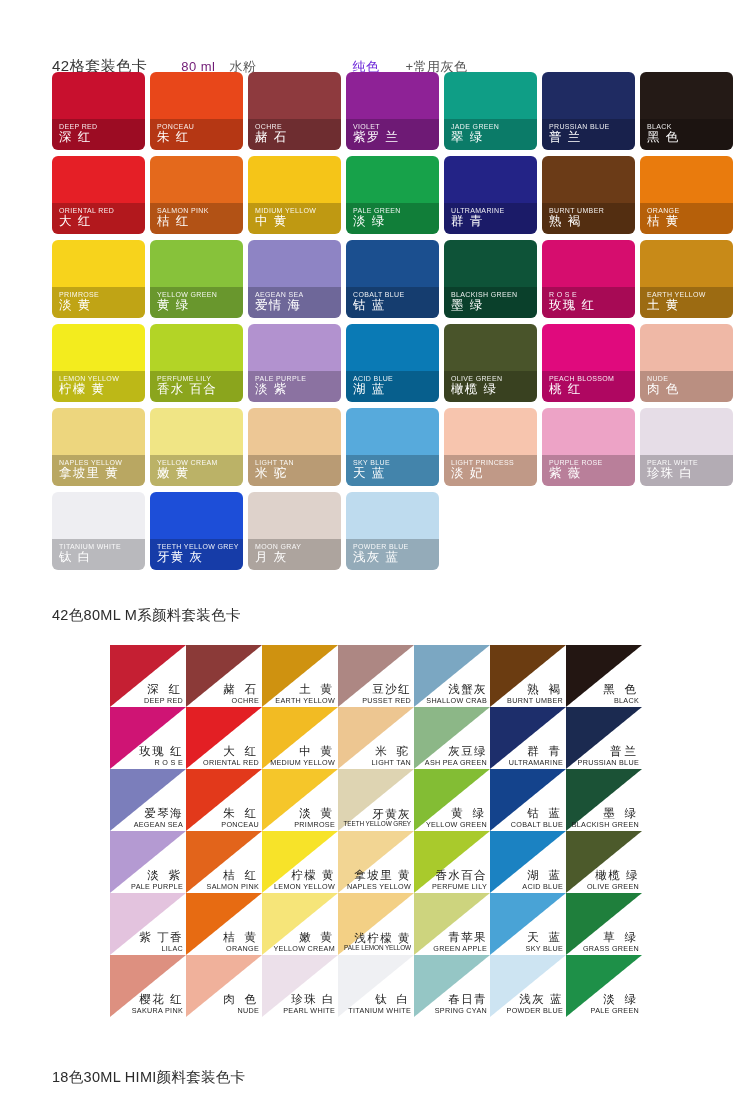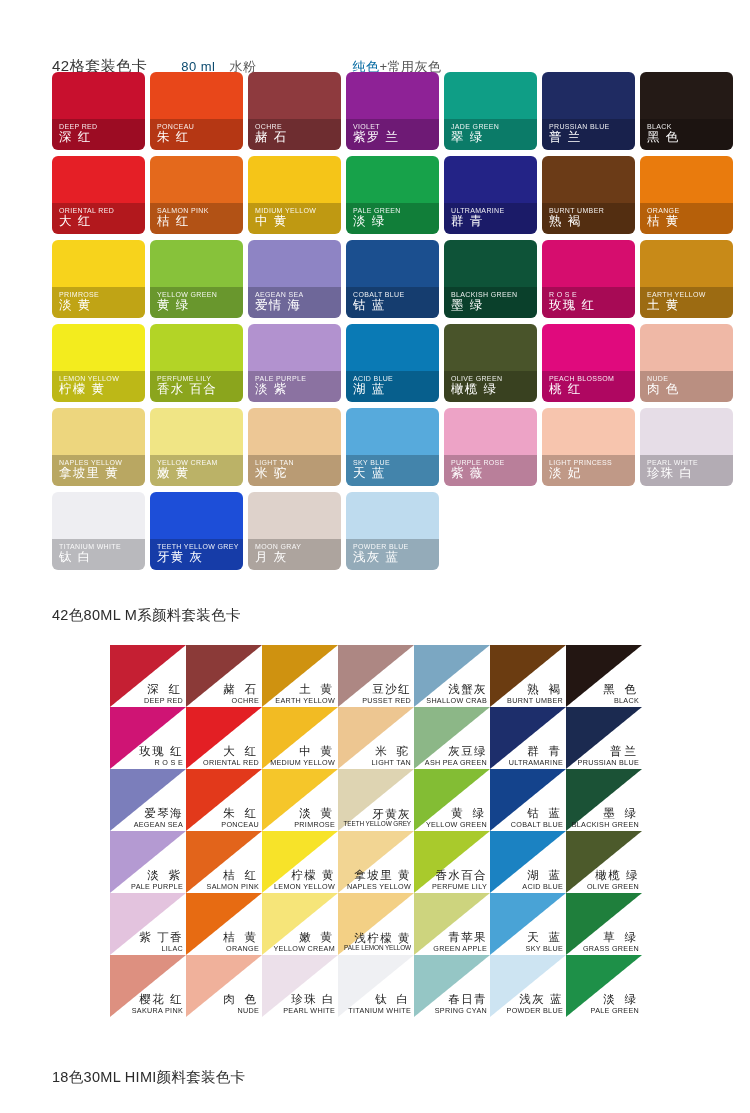--- a/index.html
+++ b/index.html
@@ -12,24 +12,24 @@
   }
   .page { position: relative; width: 750px; height: 1113px; background:#fff; }
 
   
   .hdr {
     position: absolute; left: 52px; top: 22px;
     display: flex; align-items: baseline;
     color: #3d3d3d;
   }
   .hdr-title { font-size: 15px; letter-spacing: .5px; color:#333; }
-  .hdr-vol { font-size: 13px; color:#0c4a6e; margin-left: 34px; letter-spacing:.5px;}
+  .hdr-vol { font-size: 13px; color:#701a75; margin-left: 34px; letter-spacing:.5px;}
   .hdr-medium { font-size: 13px; color:#555; margin-left: 14px; letter-spacing:.5px;margin-top:36px;}
-  .hdr-pure { font-size: 13px; color:#0369a1; margin-left: 96px; letter-spacing:.5px;}
-  .hdr-grey { font-size: 13px; color:#555; margin-left: 0; letter-spacing:.5px;text-align:center;}
+  .hdr-pure { font-size: 13px; color:#6d28d9; margin-left: 96px; letter-spacing:.5px;}
+  .hdr-grey { font-size: 13px; color:#555; margin-left: 26px; letter-spacing:.5px;text-align:center;}
 
   
   #grid1 {
     position: absolute; left: 52px; top: 72px;
     display: grid;
     grid-template-columns: repeat(7, 93px);
     grid-template-rows: repeat(6, 78px);
     column-gap: 5px;
     row-gap: 6px;
   }
@@ -271,30 +271,30 @@
       <div class="sw" style="background: rgb(237, 199, 149);">
         <div class="band"></div>
         <div class="en">LIGHT TAN</div>
         <div class="cn">米 驼</div>
       </div>
       <div class="sw" style="background: rgb(87, 170, 220);">
         <div class="band"></div>
         <div class="en">SKY BLUE</div>
         <div class="cn">天 蓝</div>
       </div>
+      <div class="sw" style="background: rgb(247, 197, 174);">
+        <div class="band"></div>
+        <div class="en">LIGHT PRINCESS</div>
+        <div class="cn">淡 妃</div>
+      </div>
       <div class="sw" style="background: rgb(237, 163, 198);">
         <div class="band"></div>
         <div class="en">PURPLE ROSE</div>
         <div class="cn">紫 薇</div>
       </div>
-      <div class="sw" style="background: rgb(247, 197, 174);">
-        <div class="band"></div>
-        <div class="en">LIGHT PRINCESS</div>
-        <div class="cn">淡 妃</div>
-      </div>
       <div class="sw" style="background: rgb(230, 221, 231);">
         <div class="band"></div>
         <div class="en">PEARL WHITE</div>
         <div class="cn">珍珠 白</div>
       </div>
       <div class="sw" style="background: rgb(238, 238, 242);">
         <div class="band"></div>
         <div class="en">TITANIUM WHITE</div>
         <div class="cn">钛 白</div>
       </div>

